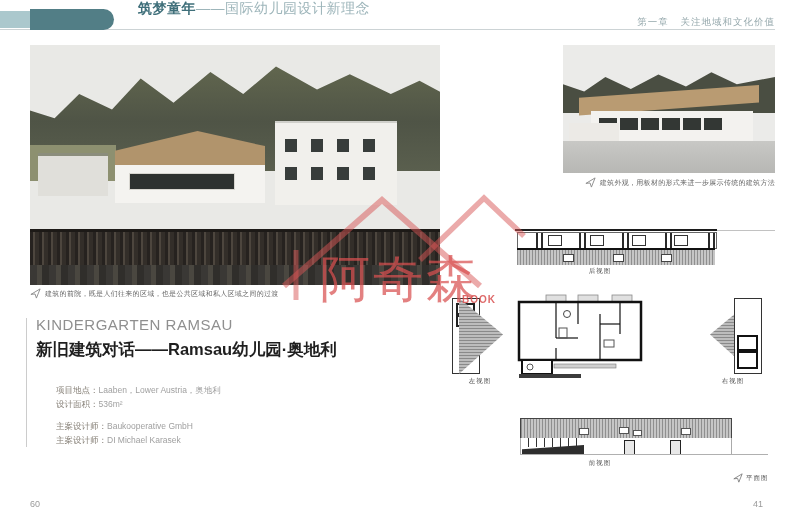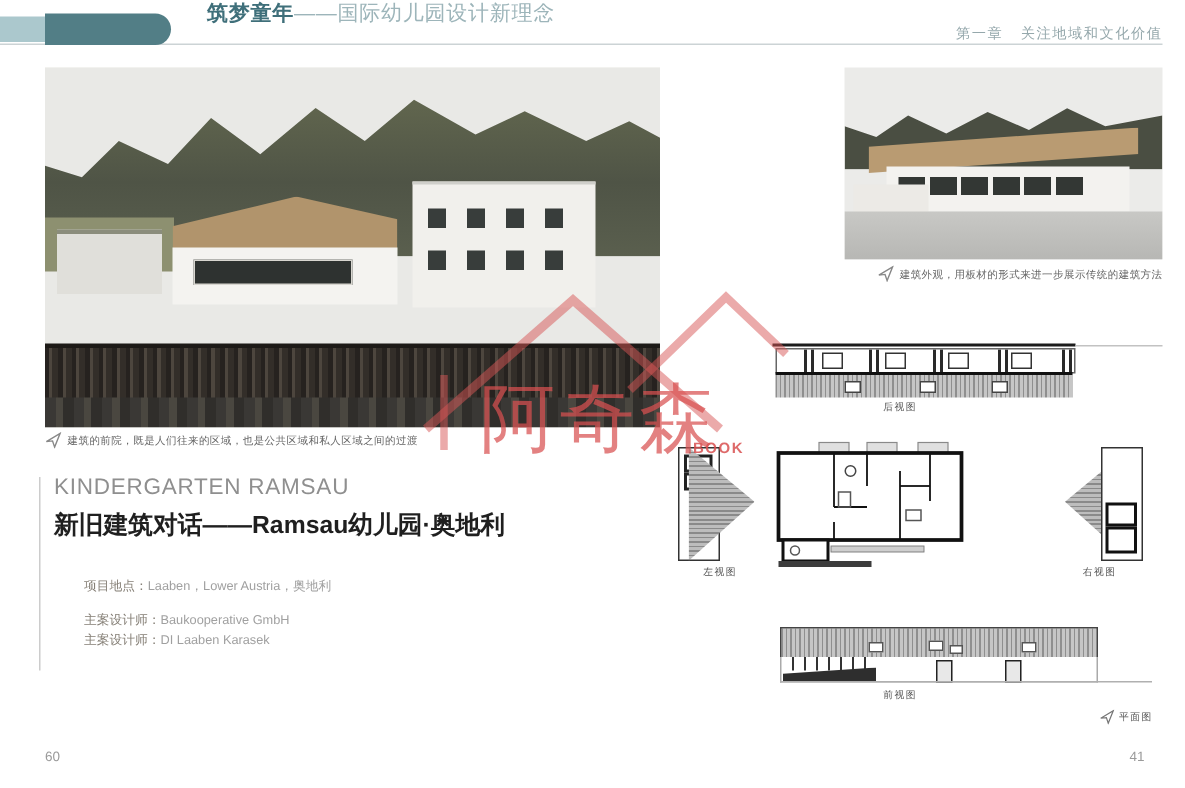--- a/index.html
+++ b/index.html
@@ -82,25 +82,28 @@
 </div>
 
 <div class="abs" style="left:26px;top:318px;width:1px;height:129px;background:#cccccc;"></div>
 <div class="abs" style="left:36px;top:316px;font-size:15px;color:#8f8f8f;letter-spacing:.5px;">KINDERGARTEN RAMSAU</div>
 <div class="abs" style="left:36px;top:339px;font-size:16.5px;font-weight:bold;color:#1f1f1f;">新旧建筑对话——Ramsau幼儿园·奥地利</div>
 
 <div class="abs" style="left:36px;top:384px;font-size:8.5px;line-height:13.5px;margin-left:20px;">
   <div>
     <span class="dl">项目地点：</span><span class="dv">Laaben，Lower Austria，奥地利</span>
   </div>
+  <div>
+    <span class="dl">设计面积：</span><span class="dv">536m²</span>
+  </div>
   <div style="margin-top:9px;">
     <span class="dl">主案设计师：</span><span class="dv">Baukooperative GmbH</span>
   </div>
   <div>
-    <span class="dl">主案设计师：</span><span class="dv">DI Laaben Karasek</span>
+    <span class="dl">主案设计师：</span><span class="dv">DI Michael Karasek</span>
   </div>
 </div>
 
 <div class="abs" style="left:515px;top:229px;width:262px;height:36px;">
   <div class="abs" style="left:0;top:0;width:202px;height:2px;background:#1c1c1c;"></div>
   <div class="abs" style="left:202px;top:1px;width:58px;height:1px;background:#c2c2c2;"></div>
   <div class="abs" style="left:2px;top:3px;width:198px;height:15px;border:1px solid #666;
               background:repeating-linear-gradient(90deg,#ffffff 0 18px,#2a2a2a 18px 20px,#ffffff 20px 23px,#2a2a2a 23px 25px,#ffffff 25px 43px);">
     <div class="abs" style="left:30px;top:2px;width:12px;height:9px;background:#fff;border:1.5px solid #333;"></div>
     <div class="abs" style="left:72px;top:2px;width:12px;height:9px;background:#fff;border:1.5px solid #333;"></div>

